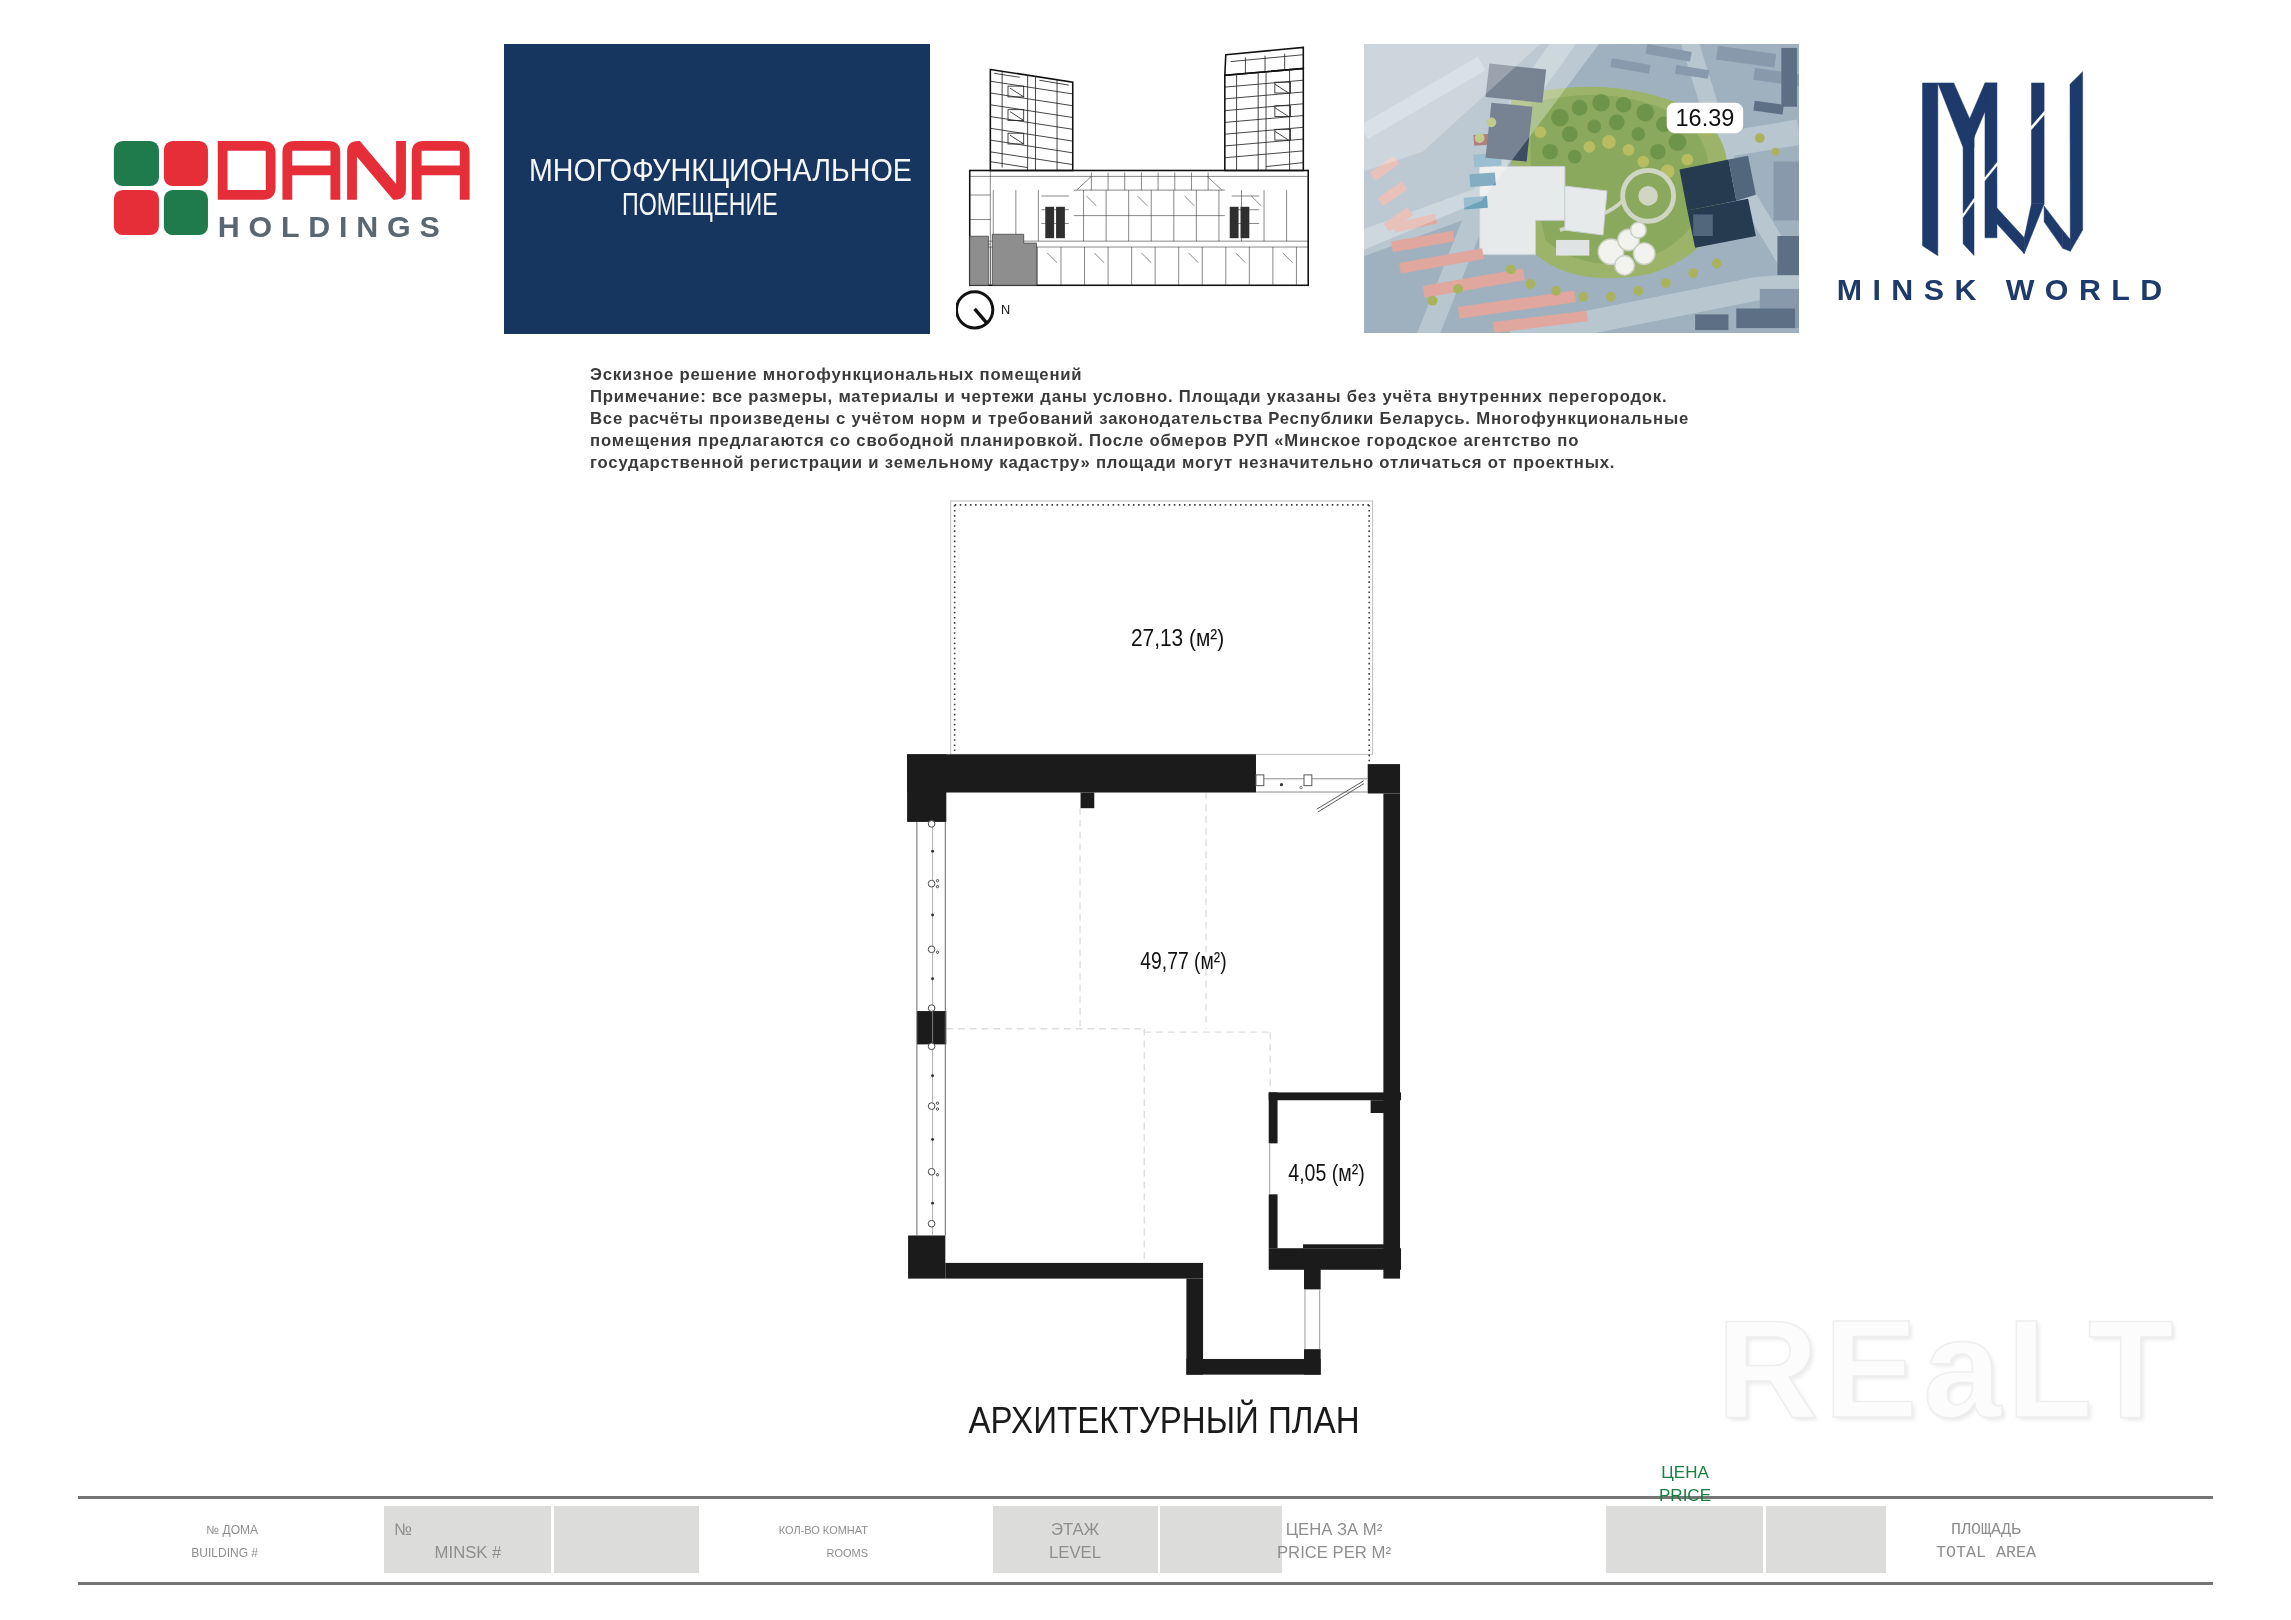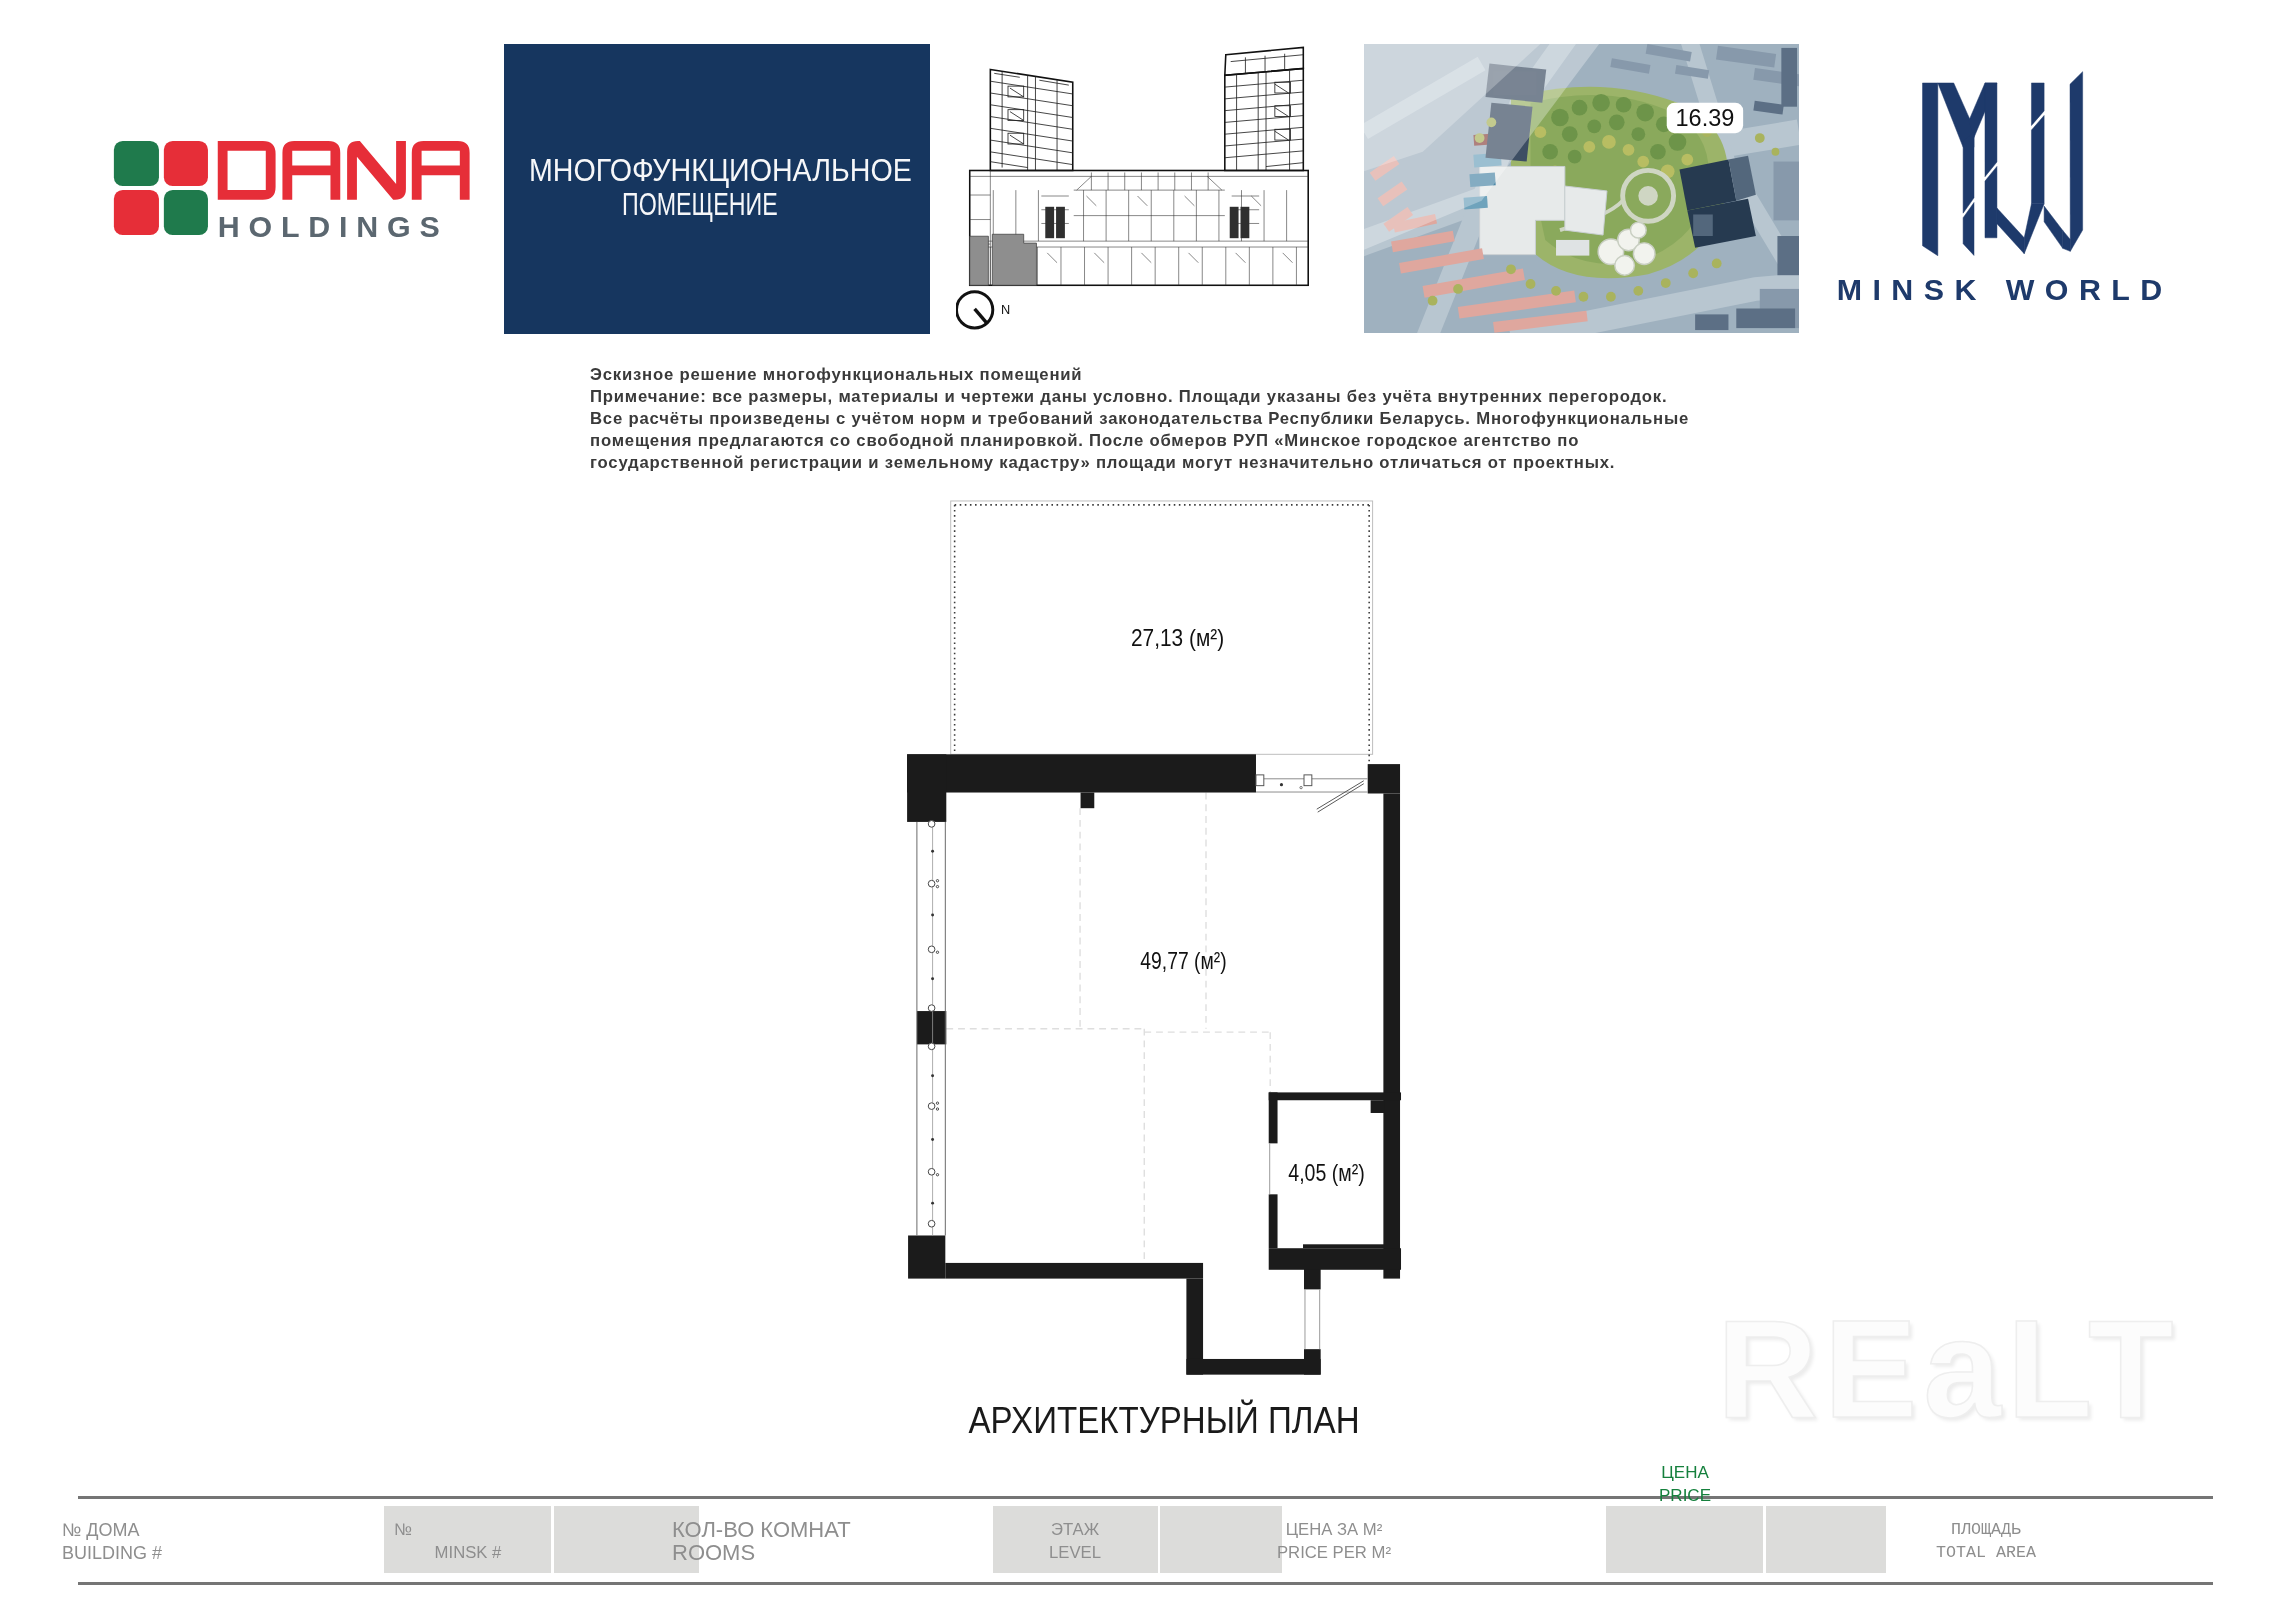--- a/index.html
+++ b/index.html
@@ -388,27 +388,27 @@
 <div class="abs" style="left:554px;top:1506px;width:145px;height:67px;background:#dcdcda;"></div>
 
 <div class="abs" style="left:993px;top:1506px;width:165px;height:67px;background:#dcdcda;"></div>
 
 <div class="abs" style="left:1160px;top:1506px;width:122px;height:67px;background:#dcdcda;"></div>
 
 <div class="abs" style="left:1606px;top:1506px;width:157px;height:67px;background:#dcdcda;"></div>
 
 <div class="abs" style="left:1766px;top:1506px;width:120px;height:67px;background:#dcdcda;"></div>
 
-<div class="abs" style="left:62px;top:1519px;width:196px;text-align:left;font-size:18px;line-height:22.5px;color:#8e8e8e;">№ ДОМА<br>BUILDING #</div>
+<div class="abs" style="left:62px;top:1519px;width:196px;text-align:right;font-size:12px;line-height:22.5px;color:#8e8e8e;">№ ДОМА<br>BUILDING #</div>
 
 <div class="abs" style="left:394px;top:1519px;font-size:16.7px;line-height:22.5px;color:#8e8e8e;">№</div>
 
 <div class="abs" style="left:370px;top:1542px;width:196px;text-align:center;font-size:16.7px;line-height:22.5px;color:#8e8e8e;">MINSK #</div>
 
-<div class="abs" style="left:672px;top:1519px;width:196px;text-align:left;font-size:22px;line-height:22.5px;color:#8e8e8e;">КОЛ-ВО КОМНАТ<br>ROOMS</div>
+<div class="abs" style="left:672px;top:1519px;width:196px;text-align:right;font-size:11px;line-height:22.5px;color:#8e8e8e;">КОЛ-ВО КОМНАТ<br>ROOMS</div>
 
 <div class="abs" style="left:977px;top:1519px;width:196px;text-align:center;font-size:16.7px;line-height:22.5px;color:#8e8e8e;">ЭТАЖ<br>LEVEL</div>
 
 <div class="abs" style="left:1236px;top:1519px;width:196px;text-align:center;font-size:16.7px;line-height:22.5px;color:#8e8e8e;">ЦЕНА ЗА М²<br>PRICE PER M²</div>
 
 <div class="abs" style="left:1587px;top:1462px;width:196px;text-align:center;font-size:17px;line-height:22.5px;color:#15803d;">ЦЕНА<br>PRICE</div>
 
 <div class="abs" style="left:1888px;top:1519px;width:196px;text-align:center;font-size:16.7px;line-height:22.5px;color:#8e8e8e;font-family:Liberation Mono, monospace;">ПЛОЩАДЬ<br>TOTAL AREA</div>
 
 

